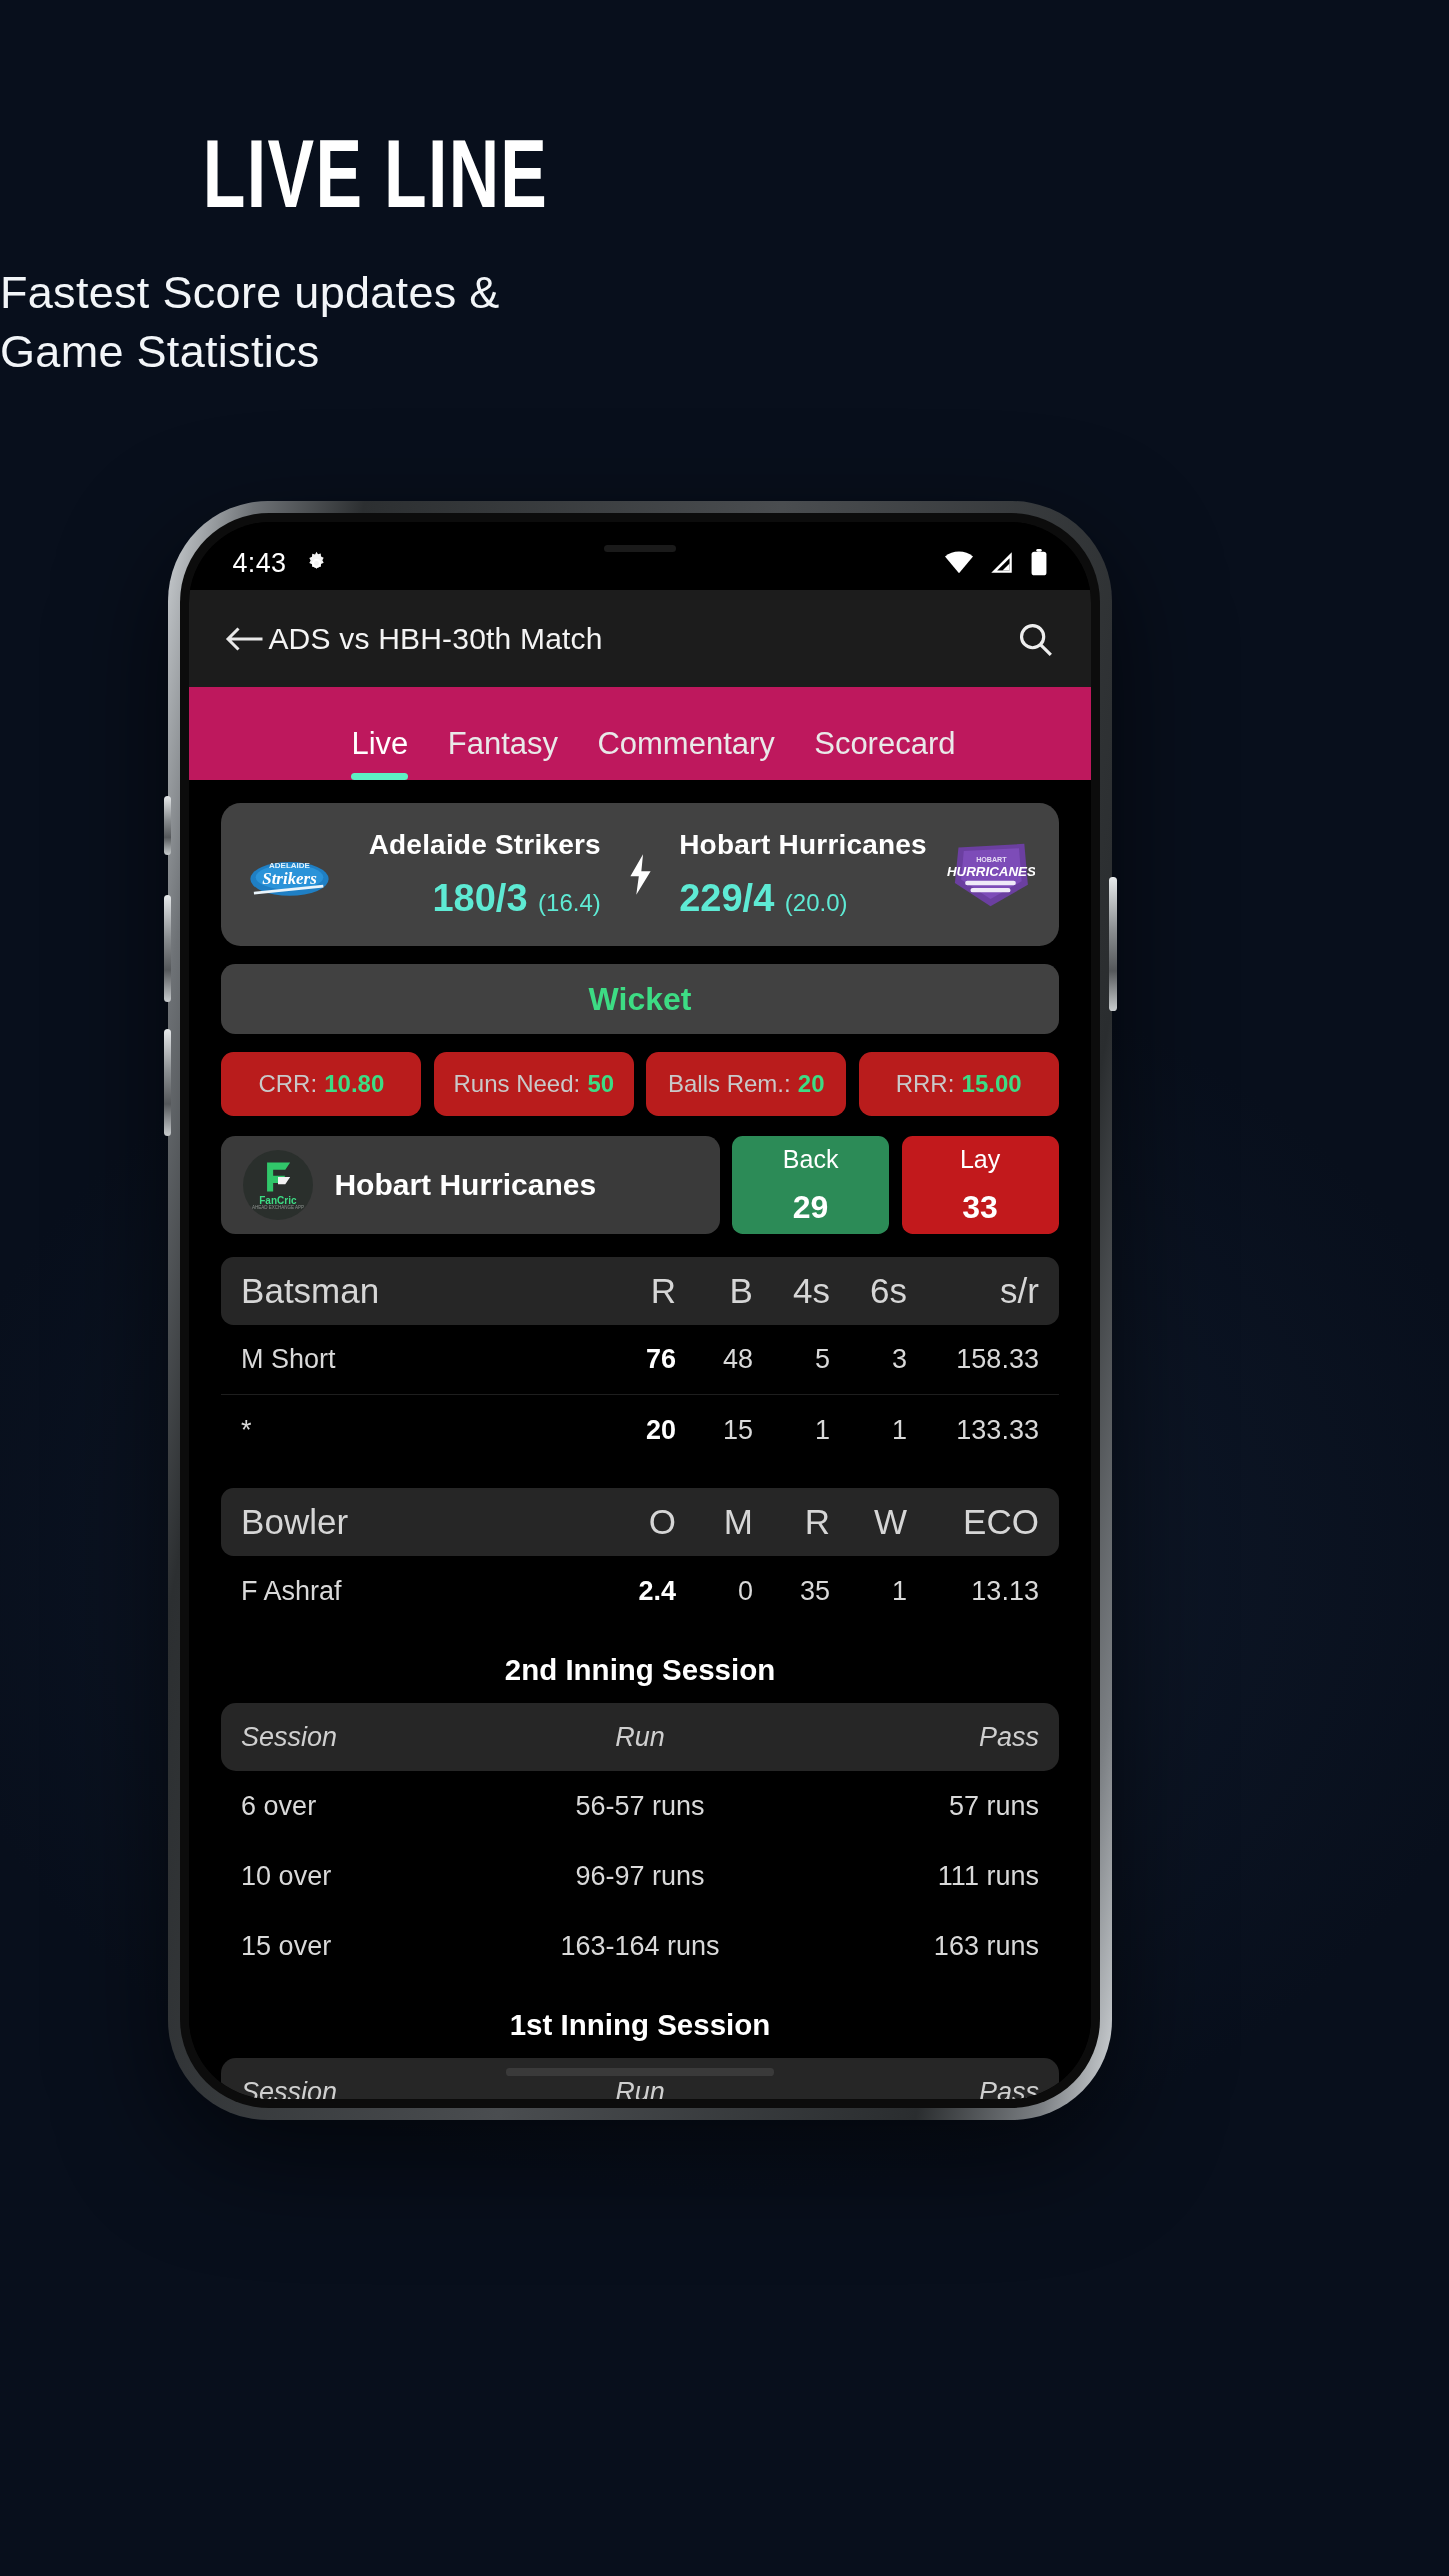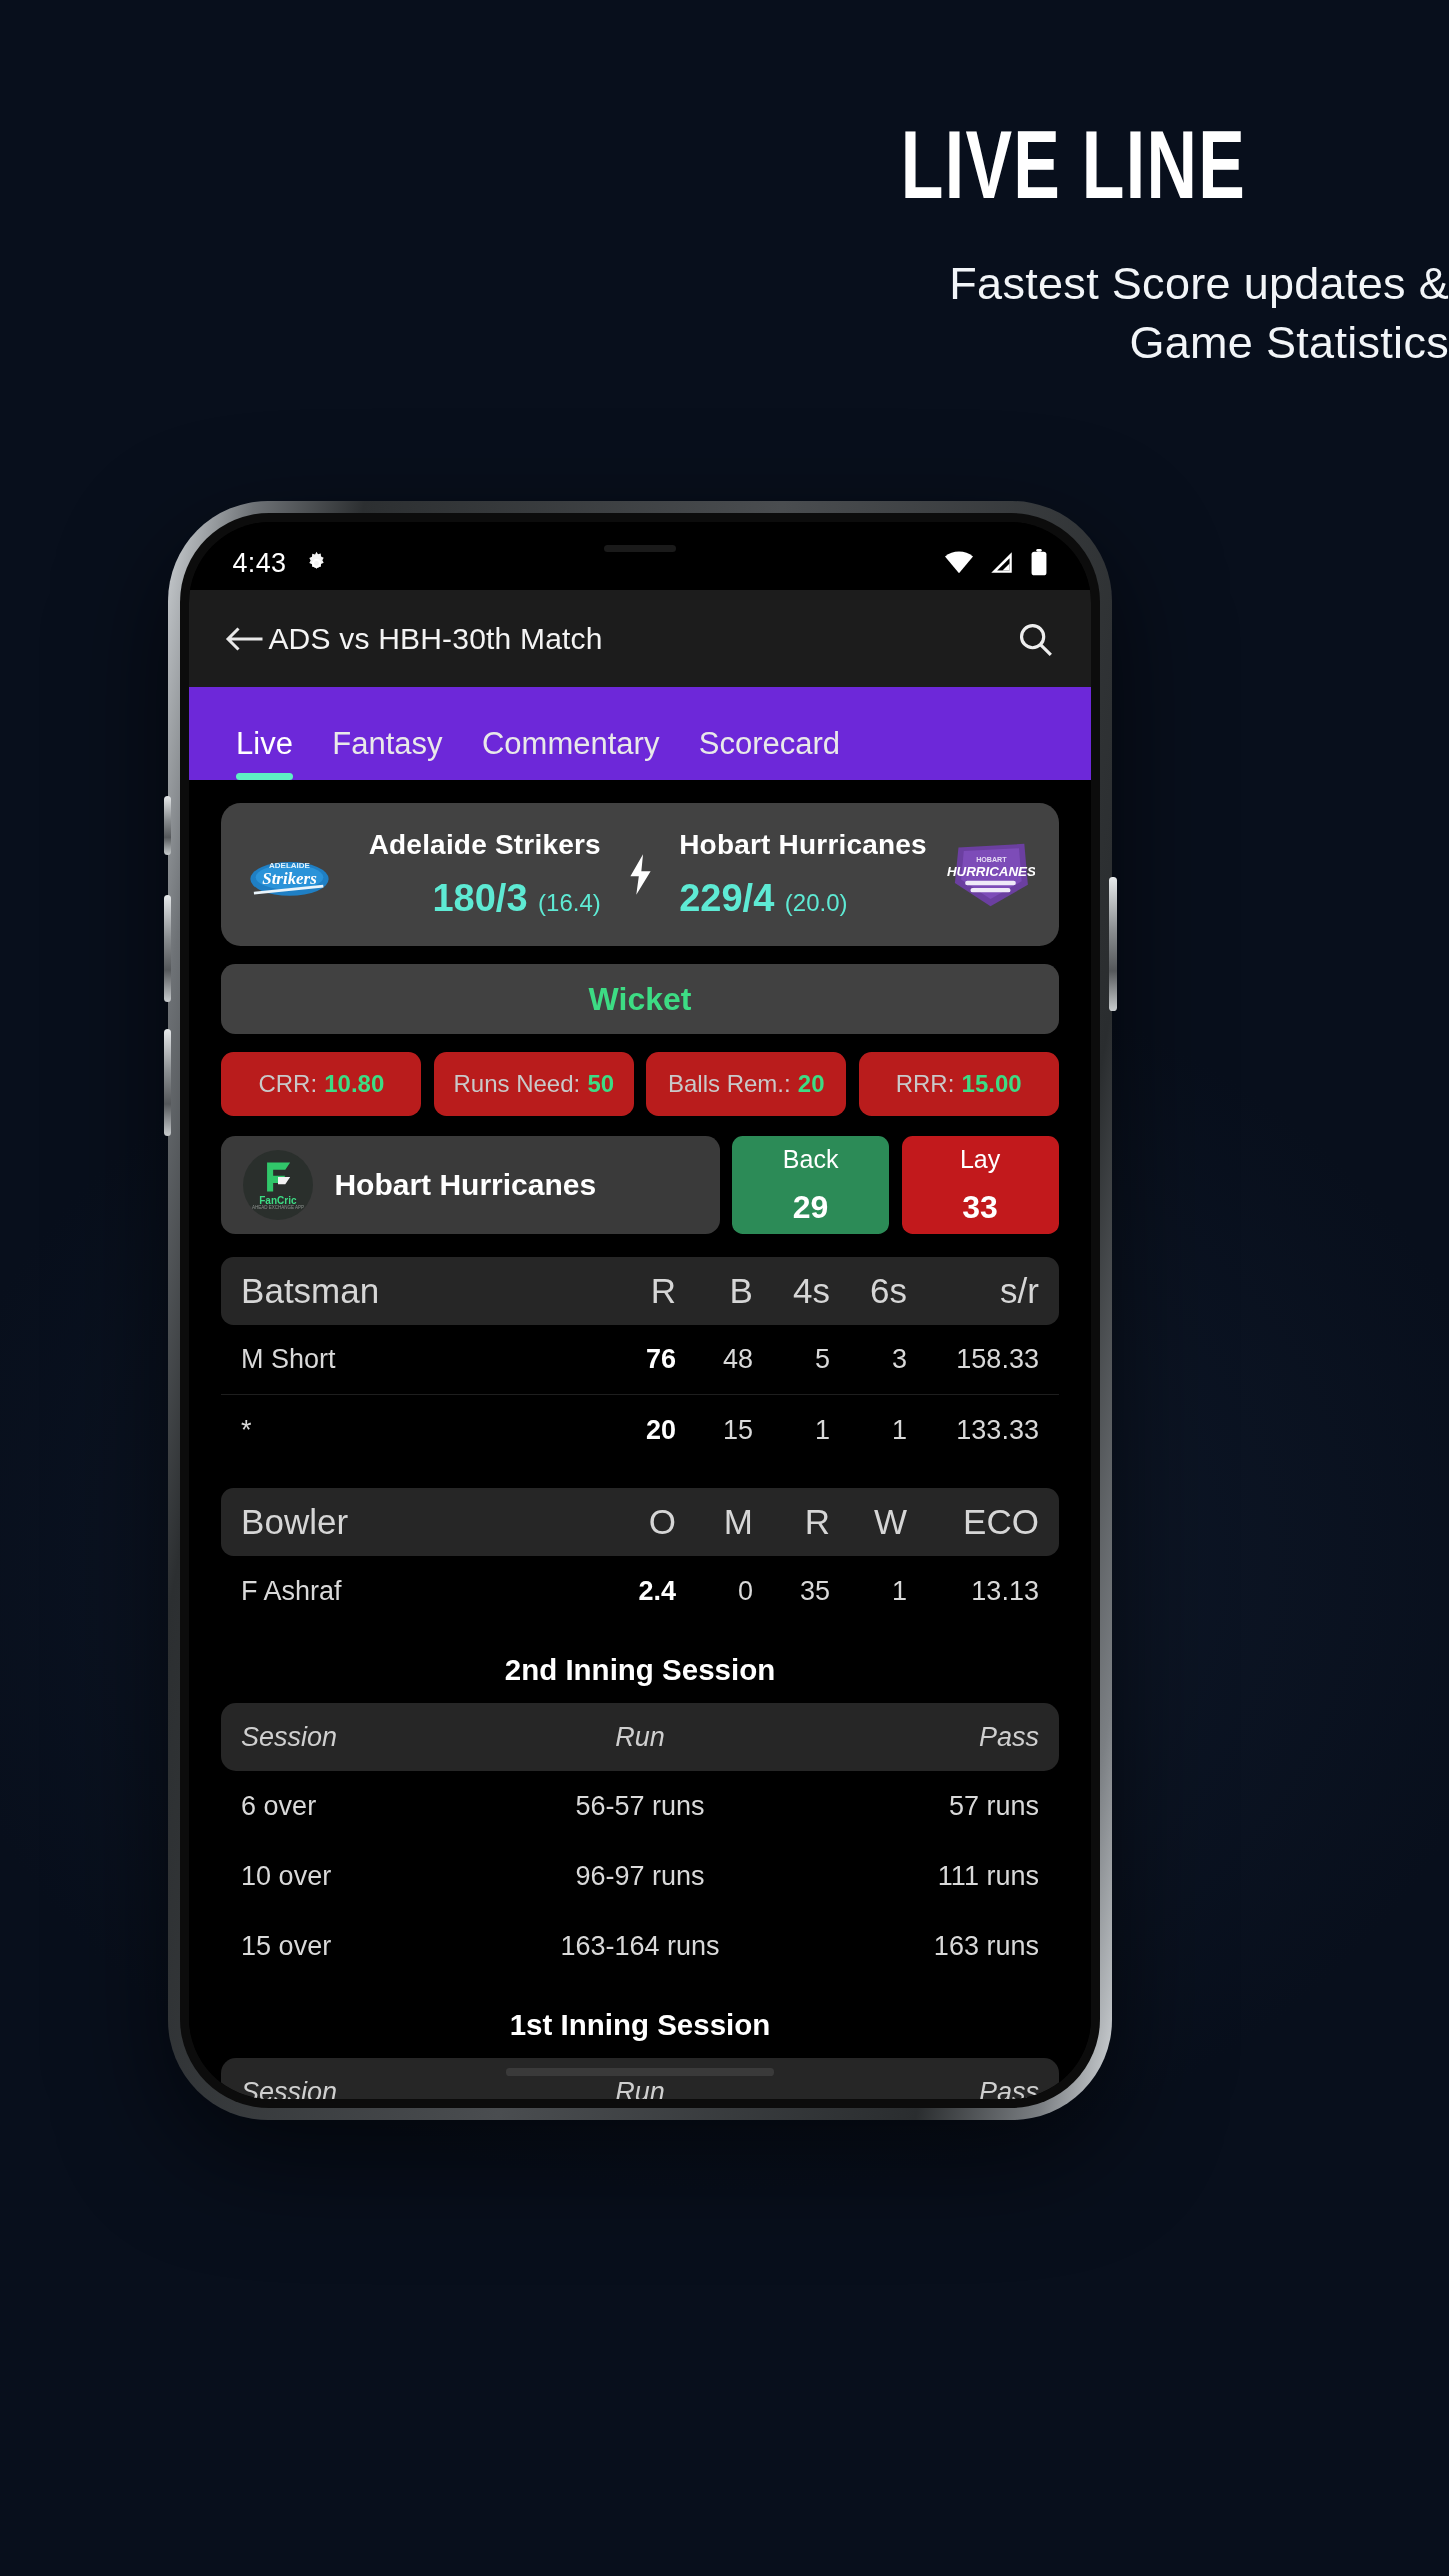--- a/index.html
+++ b/index.html
@@ -11,22 +11,22 @@
   }
   .page {
     position: relative;
     width: 1449px; height: 2576px;
     background:
       radial-gradient(ellipse 805px 626px at 50% 1565px, #16243a 0%, #0d1626 45%, #080f1c 100%);
   }
 
   
   .headline-wrap {
-    position: absolute; top: 116px; left: 0; right: 0;
-    text-align: right;
+    position: absolute; top: 125px; left: 0; right: 0;
+    text-align: left;
   }
   .headline {
     color: #ffffff;
     font-family: "Liberation Sans", sans-serif;
     font-size: 97px;
     font-weight: 700;
     letter-spacing: 1.8px;
     line-height: 1;
     transform: scaleX(0.72);
     transform-origin: center;
@@ -100,24 +100,25 @@
     font-size: 30px;
     font-weight: 400;
     letter-spacing: 0.2px;
   }
   .appbar-spacer { flex: 1; }
   .search-icon { width: 48px; height: 48px; display:flex; align-items:center; justify-content:center; }
 
   
   .tabs {
     height: 93px;
-    background: #6d28d9;
+    background: #be185d;
     display: flex; align-items: stretch;
     padding-left: 27px;
     overflow: hidden;
+    justify-content: center;
   }
   .tab {
     display: flex; flex-direction: column;
     align-items: center; justify-content: flex-end;
     padding: 0 19.7px 0 19.7px;
     color: #e9e9e9;
     font-size: 31px;
     white-space: nowrap;
     position: relative;
   }

